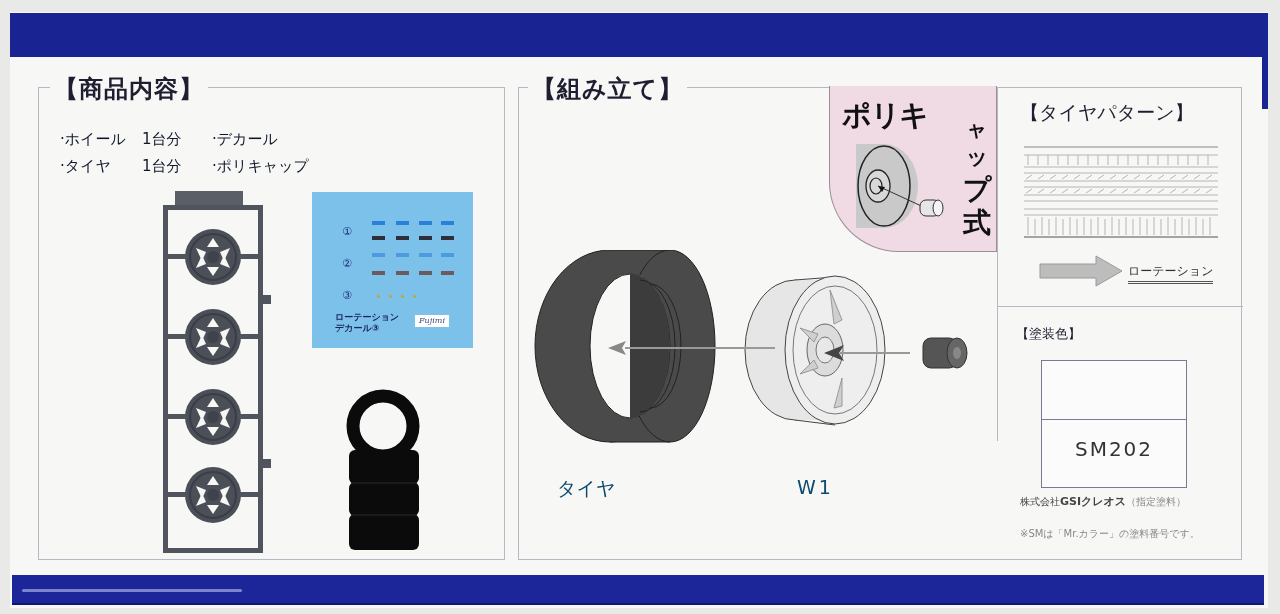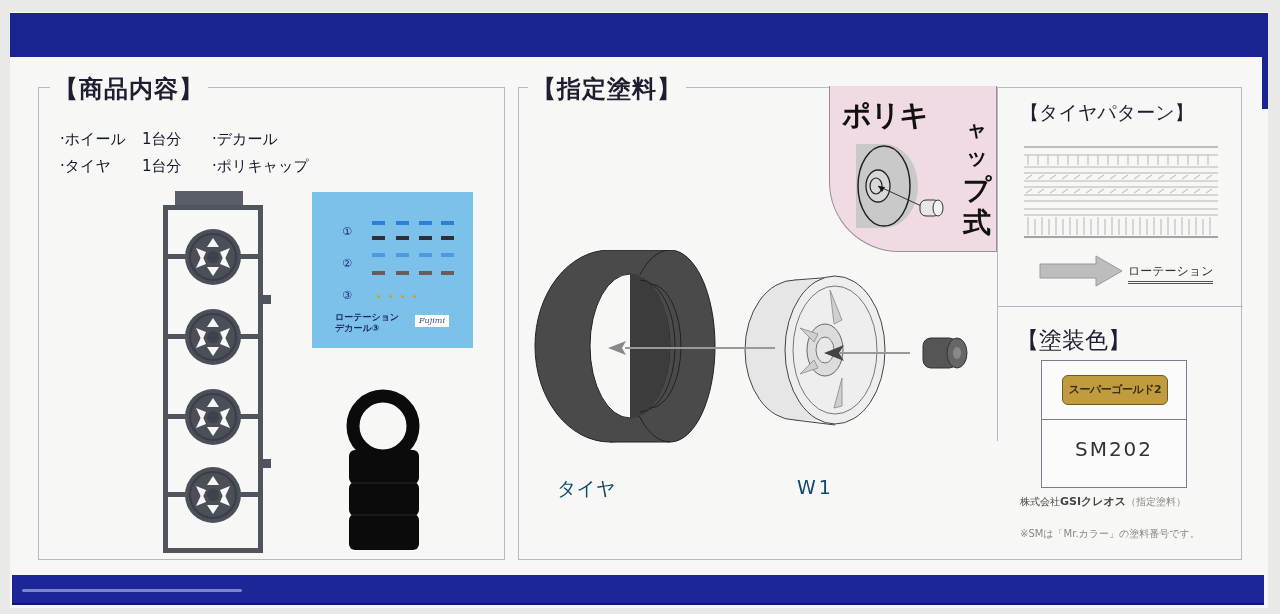--- a/index.html
+++ b/index.html
@@ -198,21 +198,21 @@
     <circle cx="38" cy="38" r="30" fill="none" stroke="#0b0b0b" stroke-width="13"></circle>
     <rect x="4" y="62" width="70" height="34" rx="6" fill="#0b0b0b"></rect>
     <rect x="4" y="94" width="70" height="34" rx="6" fill="#0b0b0b"></rect>
     <rect x="4" y="126" width="70" height="36" rx="6" fill="#0b0b0b"></rect>
     <line x1="6" y1="95" x2="72" y2="95" stroke="#2a2a2a" stroke-width="1"></line>
     <line x1="6" y1="127" x2="72" y2="127" stroke="#2a2a2a" stroke-width="1"></line>
   </svg>
 </div>
 
 <div class="panel" id="panel-assembly"></div>
-<div class="panel-title" style="left:528px; top:73px;">【指定塗料】</div>
+<div class="panel-title" style="left:528px; top:73px;">【組み立て】</div>
 
 <div class="polycap-badge">
   <div class="t1">ポリキ</div>
   <div class="vert">
     <div style="font-size:20px; line-height:22px; margin-top:-14px;">ャ</div>
     <div style="font-size:22px;">ッ</div>
     <div>プ</div>
     <div>式</div>
   </div>
   <svg style="position:absolute; left:22px; top:50px;" width="110" height="100" viewBox="0 0 110 100">
@@ -283,23 +283,22 @@
   </svg>
   <div class="rotation">
     <svg width="86" height="32" viewBox="0 0 86 32">
       <path d="M2 9 h56 v-8 l26 15 -26 15 v-8 h-56z" fill="#bdbdbd" stroke="#9a9a9a" stroke-width="1"></path>
     </svg>
     <span class="lbl">ローテーション</span>
   </div>
 
   <div class="divider"></div>
 
-  <div class="right-title" style="left:18px; top:238px; font-size:23px;">【塗装色】</div>
+  <div class="right-title" style="left:18px; top:238px; font-size:13px;">【塗装色】</div>
   <div class="paint-box">
-    <div class="paint-chip">スーパーゴールド2</div>
     <div class="sep"></div>
     <div class="paint-code">SM202</div>
   </div>
   <div class="maker">
     <div>
       <span>株式会社</span><span class="brand">GSIクレオス</span><span class="muted">（指定塗料）</span>
     </div>
     <div class="muted">※SMは「Mr.カラー」の塗料番号です。</div>
   </div>
 </div>

